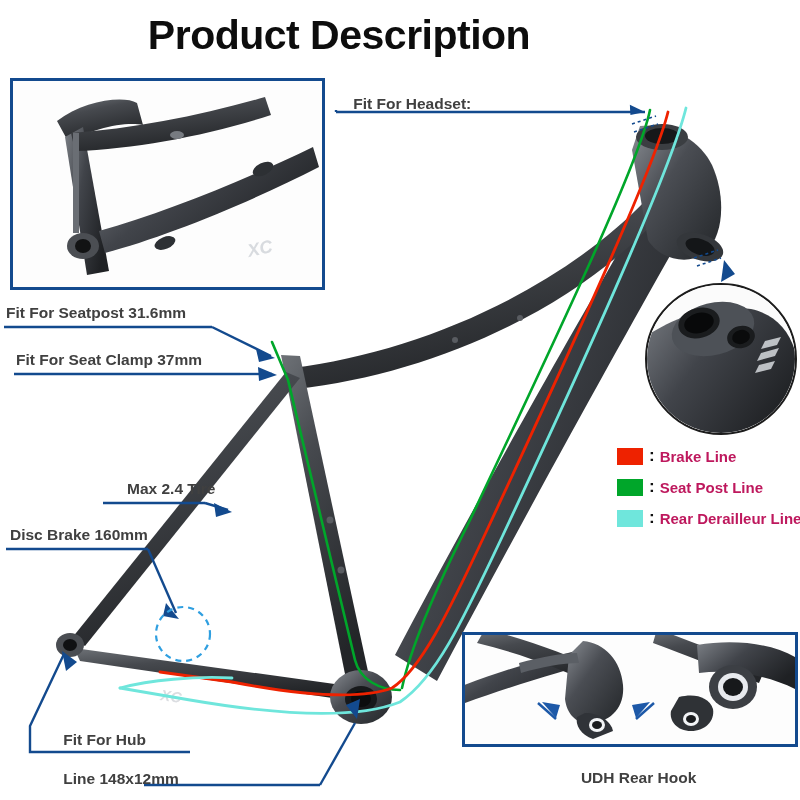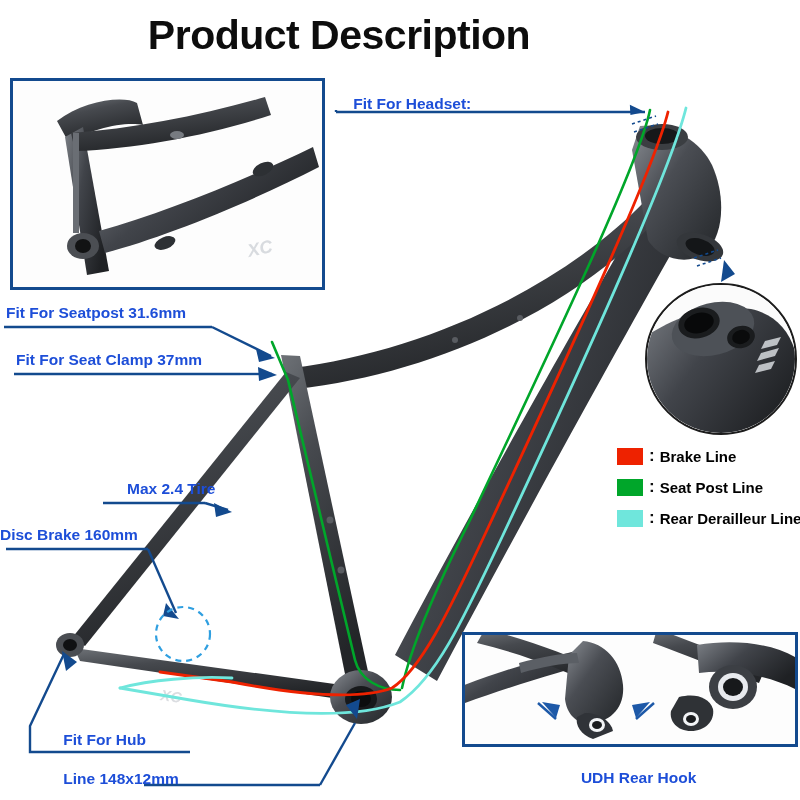--- a/index.html
+++ b/index.html
@@ -12,21 +12,21 @@
 
   
   .title{
     position:absolute;left:0;top:14px;width:678px;text-align:center;
     font-size:41px;font-weight:bold;letter-spacing:-0.5px;color:#0d0d0d;
     line-height:1.05;
   }
 
   
   .lbl{
-    position:absolute;font-size:15.5px;font-weight:bold;color:#1d4ed8;
+    position:absolute;font-size:15.5px;font-weight:bold;color:#404040;
     line-height:1.28;white-space:pre;
   }
   .lbl.center{text-align:center;}
 
   
   .ovl{position:absolute;left:0;top:0;width:800px;height:800px;pointer-events:none;}
 
   
   .inset{
     position:absolute;background:#fdfdfd;border:3px solid #134a8e;box-sizing:border-box;
@@ -41,21 +41,21 @@
   }
 
   
   .legend{position:absolute;left:617px;top:443px;width:180px;}
   .legend-row{display:flex;align-items:center;height:26px;margin-bottom:5px;}
   .swatch{width:26px;height:17px;display:inline-block;flex:0 0 auto;}
   .legend-colon{
     font-size:17px;font-weight:bold;color:#111;margin:0 5px 0 6px;line-height:1;
     position:relative;top:-1px;
   }
-  .legend-text{font-size:15px;font-weight:bold;color:#000000;white-space:nowrap;}
+  .legend-text{font-size:15px;font-weight:bold;color:#be185d;white-space:nowrap;}
 </style>
 </head>
 <body>
 
 <div id="stage">
 
   <svg class="ovl" viewBox="0 0 800 800">
     <defs>
       <linearGradient id="tubeG" x1="0" y1="0" x2="0.4" y2="1">
         <stop offset="0" stop-color="#6e7277"></stop>
@@ -281,21 +281,21 @@
   <div class="lbl" style="left:336px;top:74px;">
     <span>Fit For Headset:</span><br>
   </div>
 
   <div class="lbl" style="left:6px;top:303px;">Fit For Seatpost 31.6mm</div>
 
   <div class="lbl" style="left:16px;top:350px;">Fit For Seat Clamp 37mm</div>
 
   <div class="lbl" style="left:105px;top:479px;margin-left:22px;">Max 2.4 Tire</div>
 
-  <div class="lbl" style="left:0;top:525px;">Disc Brake 160mm</div>
+  <div class="lbl" style="left:10px;top:525px;">Disc Brake 160mm</div>
 
   <div class="lbl" style="left:46px;top:710px;">
     <span>Fit For Hub</span><br>
     <span>Line 148x12mm</span>
   </div>
 
 
   <div class="lbl center" style="left:500px;top:748px;width:260px;">
     <span>UDH Rear Hook</span><br>
     

